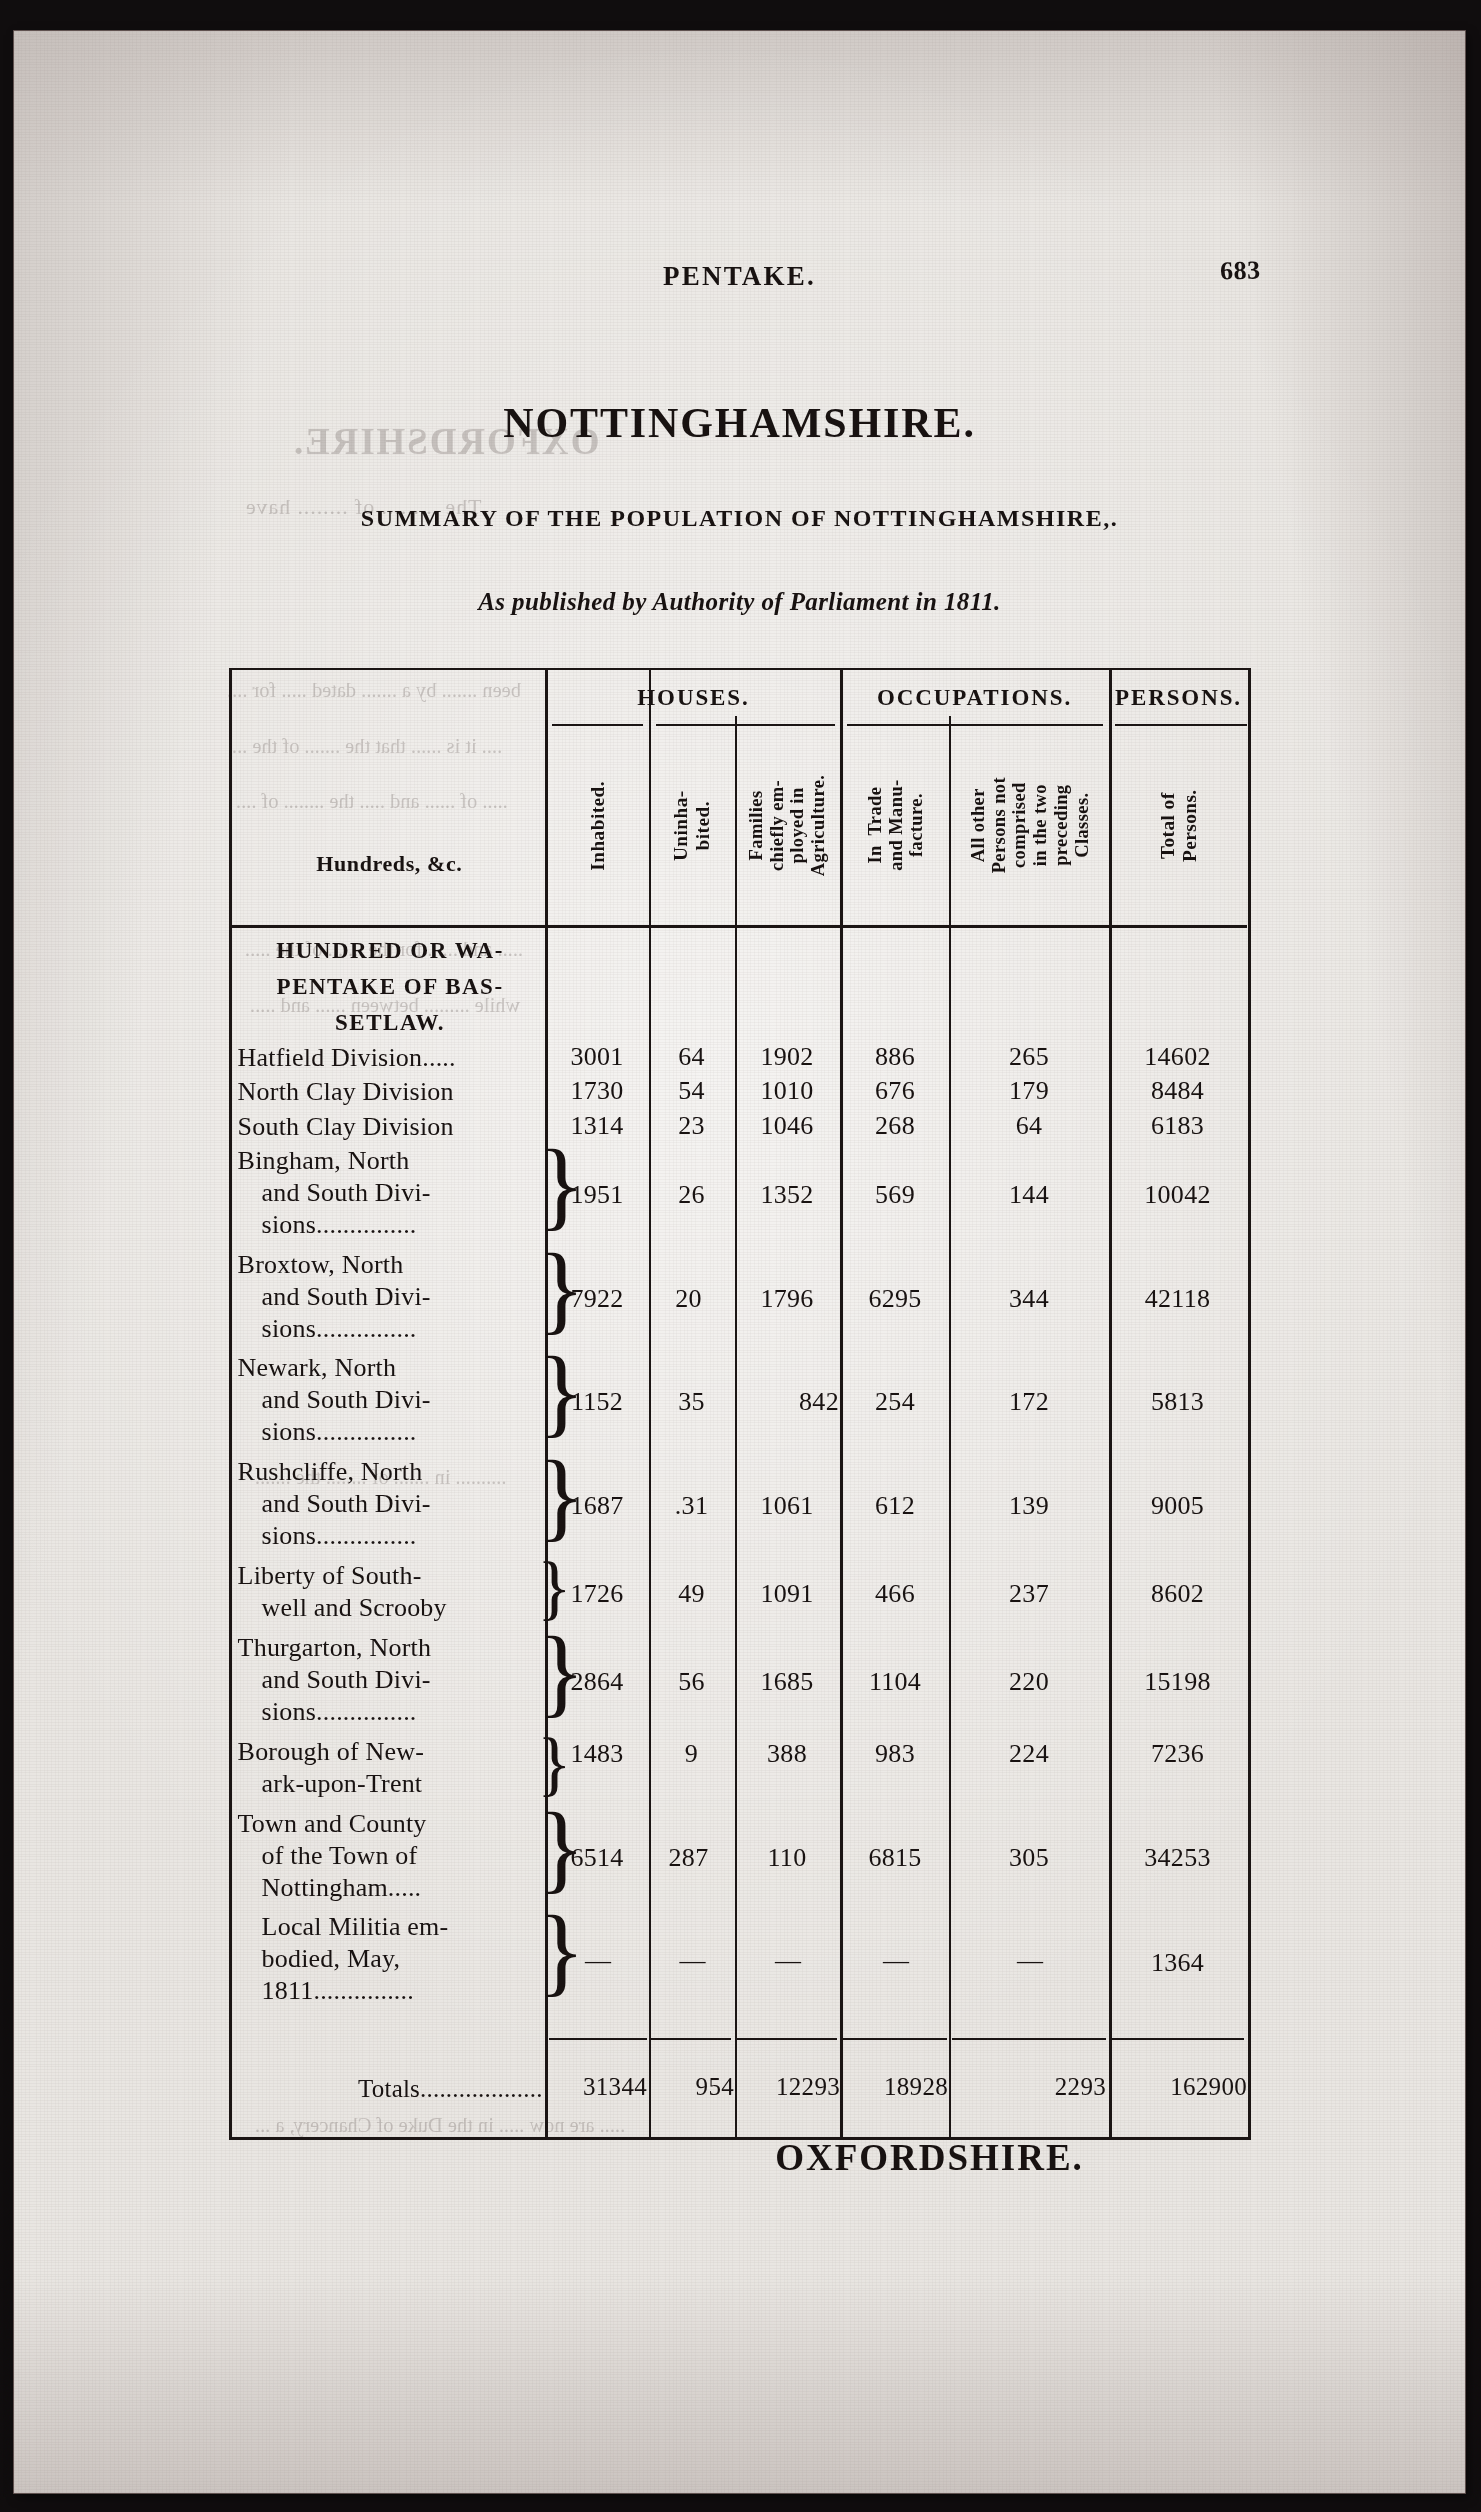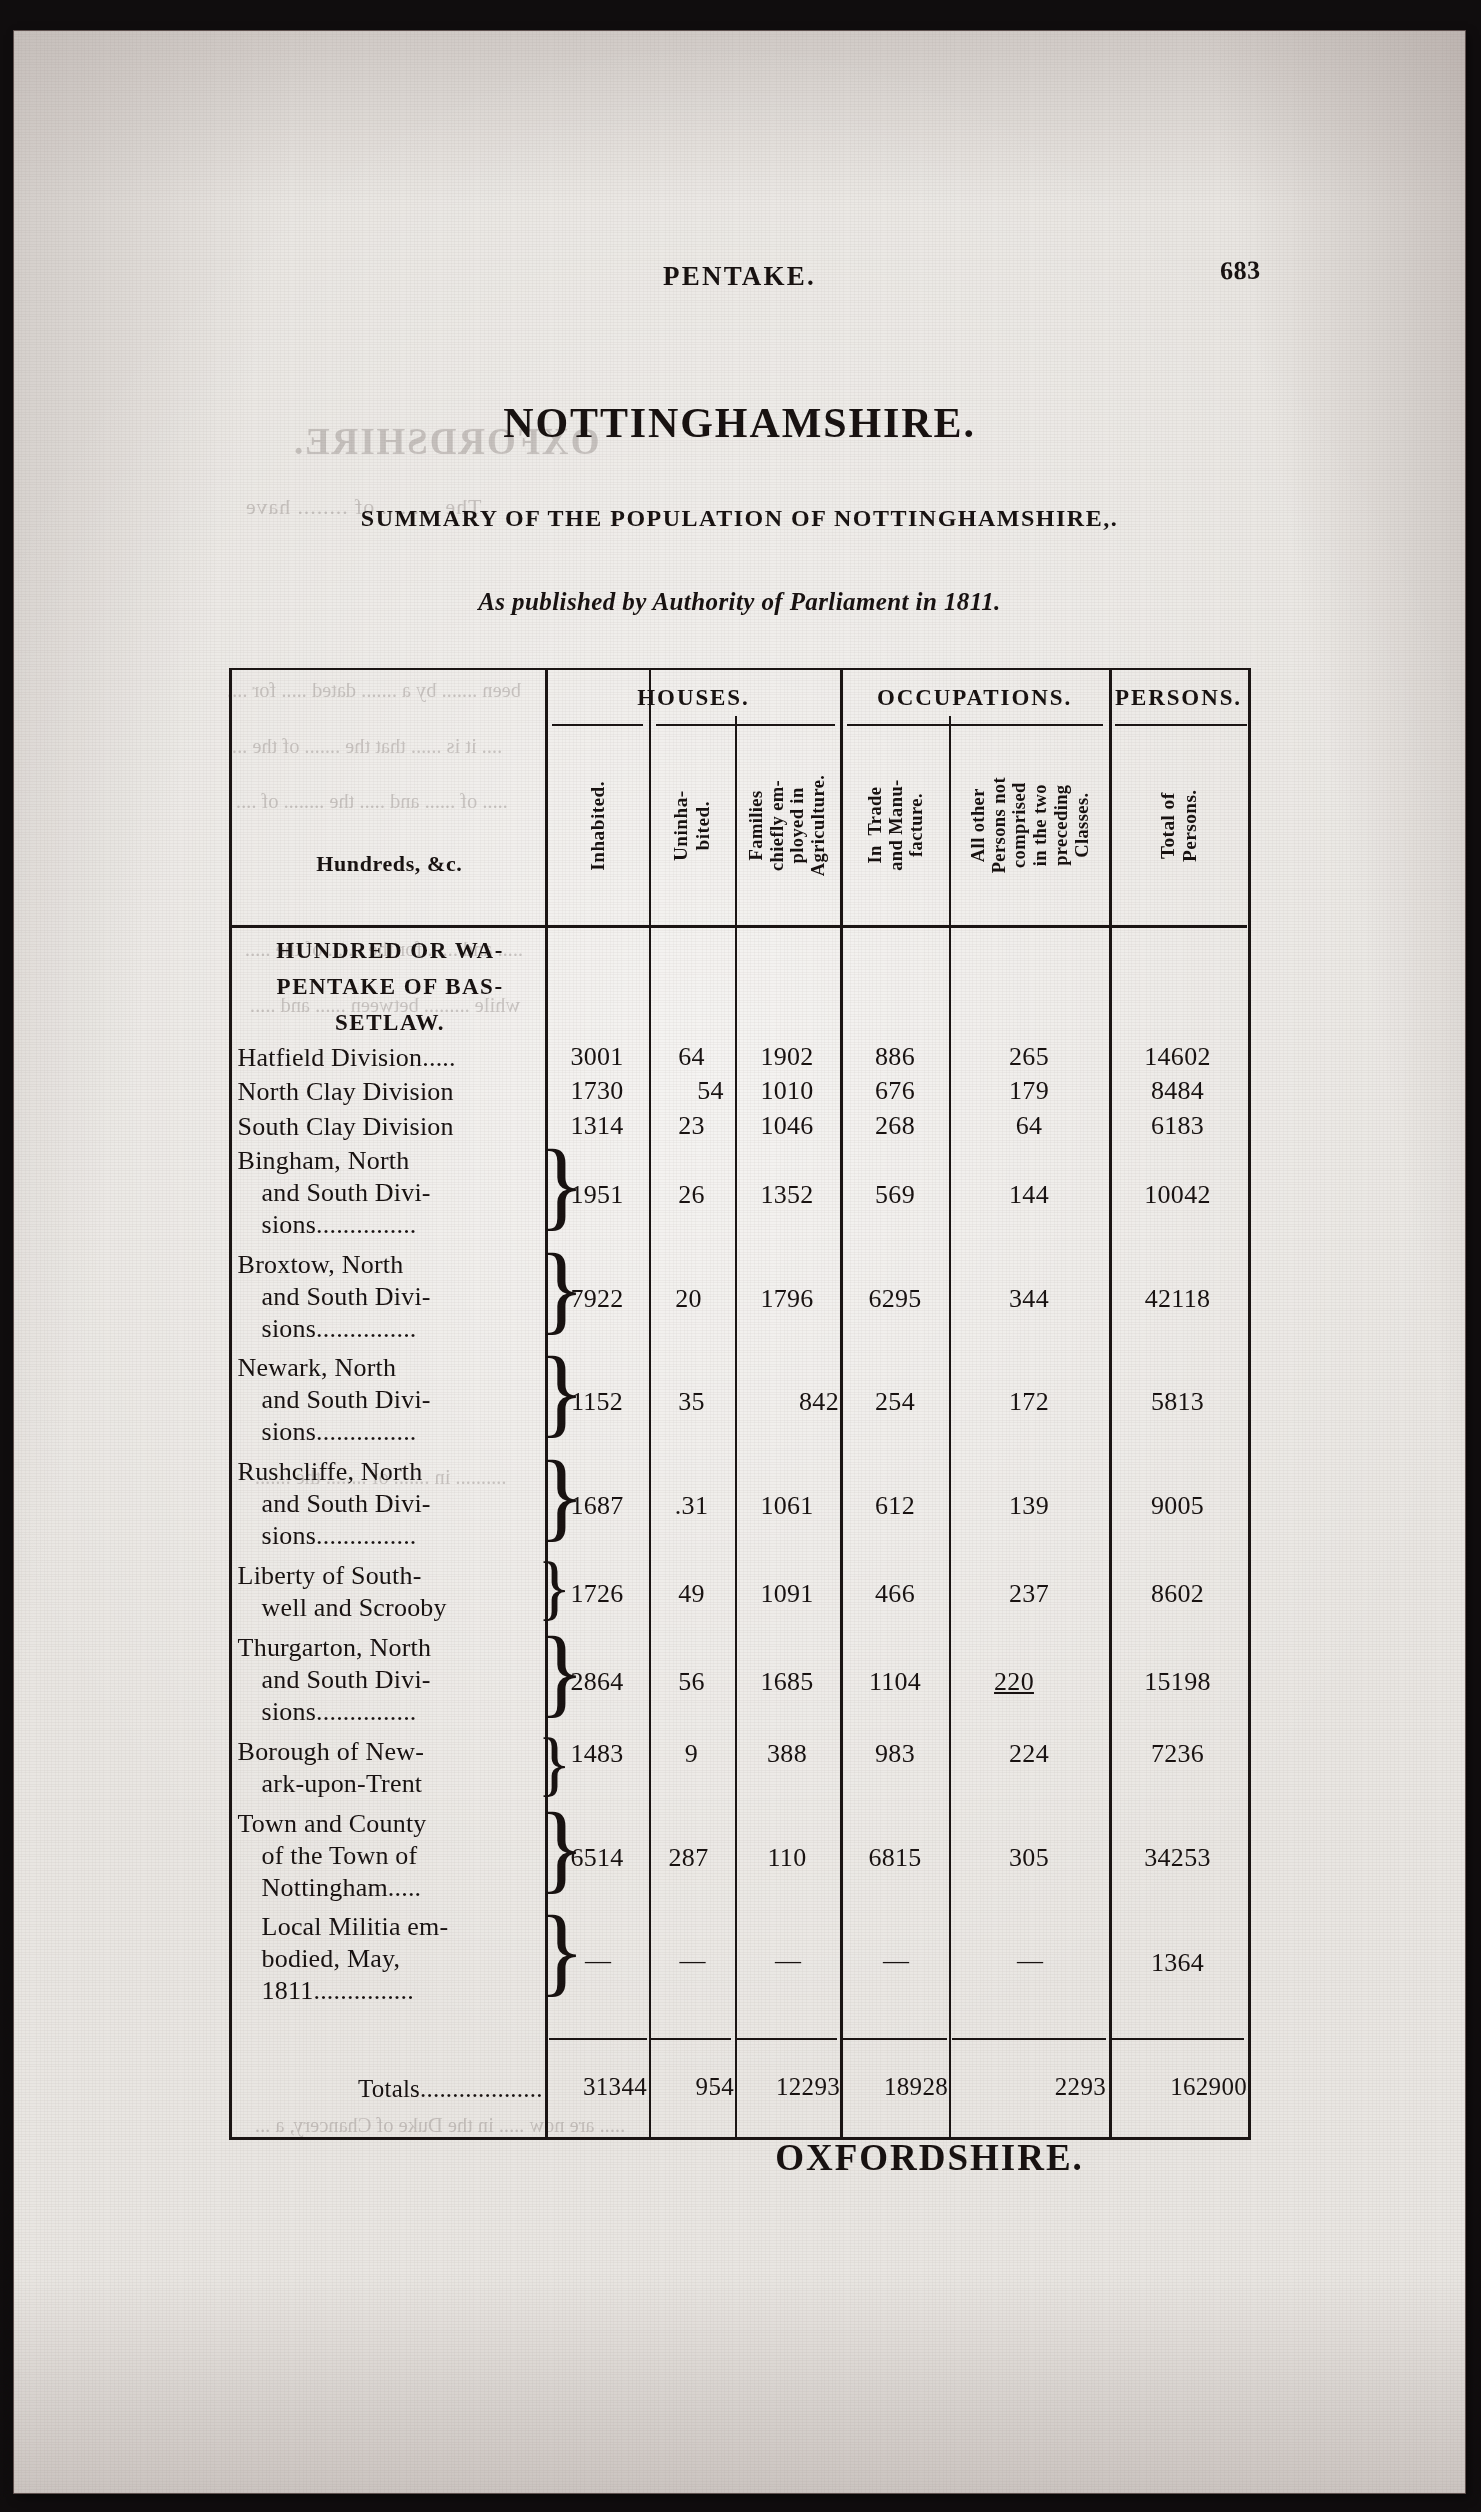--- a/index.html
+++ b/index.html
@@ -233,21 +233,21 @@
         <div class="num" style="left:611px;width:104px;top:0;">886</div>
         <div class="num" style="left:720px;width:154px;top:0;">265</div>
         <div class="num" style="left:879px;width:133px;top:0;">14602</div>
       </div>
 
       <div class="row" style="top:143px;height:34px;">
         <div class="stub" style="top:0;">
           <span class="ln">North Clay Division</span>
           </div>
         <div class="num" style="left:315px;width:100px;top:0;">1730</div>
-        <div class="num" style="left:418px;width:83px;top:0;margin-left:19px;">54</div>
+        <div class="num" style="left:418px;width:83px;top:0;">54</div>
         <div class="num" style="left:505px;width:100px;top:0;">1010</div>
         <div class="num" style="left:611px;width:104px;top:0;">676</div>
         <div class="num" style="left:720px;width:154px;top:0;">179</div>
         <div class="num" style="left:879px;width:133px;top:0;">8484</div>
       </div>
 
       <div class="row" style="top:178px;height:34px;">
         <div class="stub" style="top:0;">
           <span class="ln">South Clay Division</span>
           </div>
@@ -349,21 +349,21 @@
           <span class="ln ind">and South Divi-</span>
           <span class="ln ind">sions...............</span>
           </div>
         <div class="brace" style="top:1.9px;">
             <b style="font-size:100px;">}</b>
           </div>
         <div class="num" style="left:315px;width:100px;top:35px;">2864</div>
         <div class="num" style="left:418px;width:83px;top:35px;">56</div>
         <div class="num" style="left:505px;width:100px;top:35px;">1685</div>
         <div class="num" style="left:611px;width:104px;top:35px;">1104</div>
-        <div class="num" style="left:705px;width:154px;top:35px;text-decoration:underline;">220</div>
+        <div class="num" style="left:720px;width:154px;top:35px;">220</div>
         <div class="num" style="left:879px;width:133px;top:35px;">15198</div>
       </div>
 
       <div class="row" style="top:803px;height:72px;">
         <div class="stub" style="top:0;">
           <span class="ln just">Borough of New-</span>
           <span class="ln ind">ark-upon-Trent</span>
           </div>
         <div class="brace" style="top:0px;">
             <b style="font-size:72px;">}</b>

